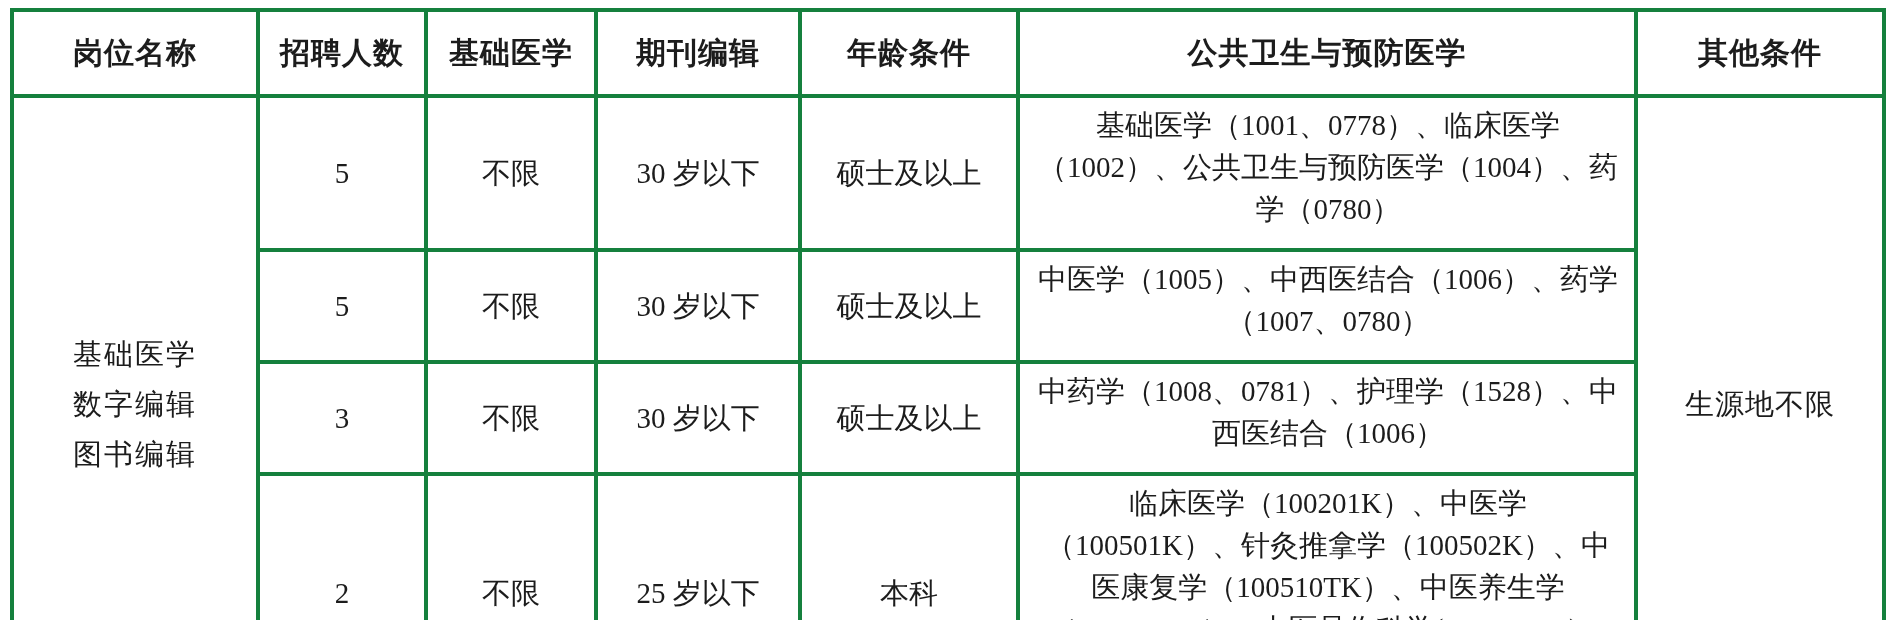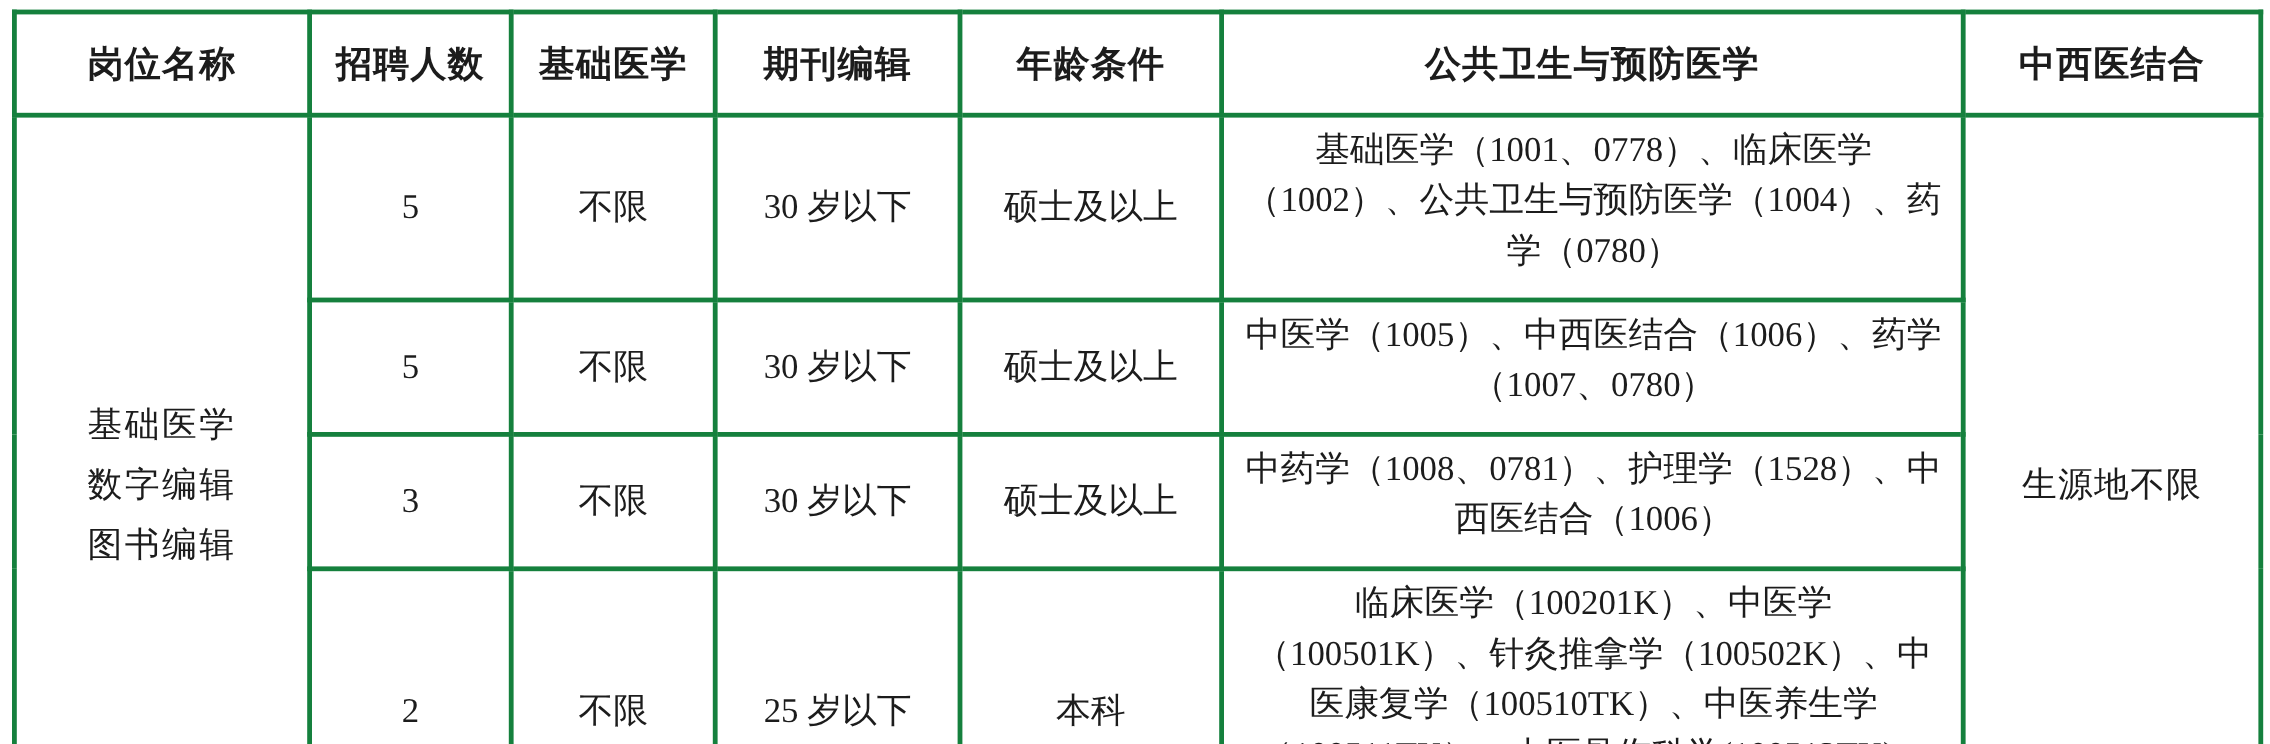--- a/index.html
+++ b/index.html
@@ -81,21 +81,21 @@
       <col style="width:248px">
     </colgroup>
     <thead>
       <tr class="header-row">
         <th>岗位名称</th>
         <th>招聘人数</th>
         <th>基础医学</th>
         <th>期刊编辑</th>
         <th>年龄条件</th>
         <th>公共卫生与预防医学</th>
-        <th>中西医结合</th>
+        <th>其他条件</th>
       </tr>
     </thead>
     <tbody>
       <tr class="row-1">
         <td class="position-cell" rowspan="4">
           <span>基础医学</span>
           <span>数字编辑</span>
           <span>图书编辑</span>
         </td>
         <td>5</td>

